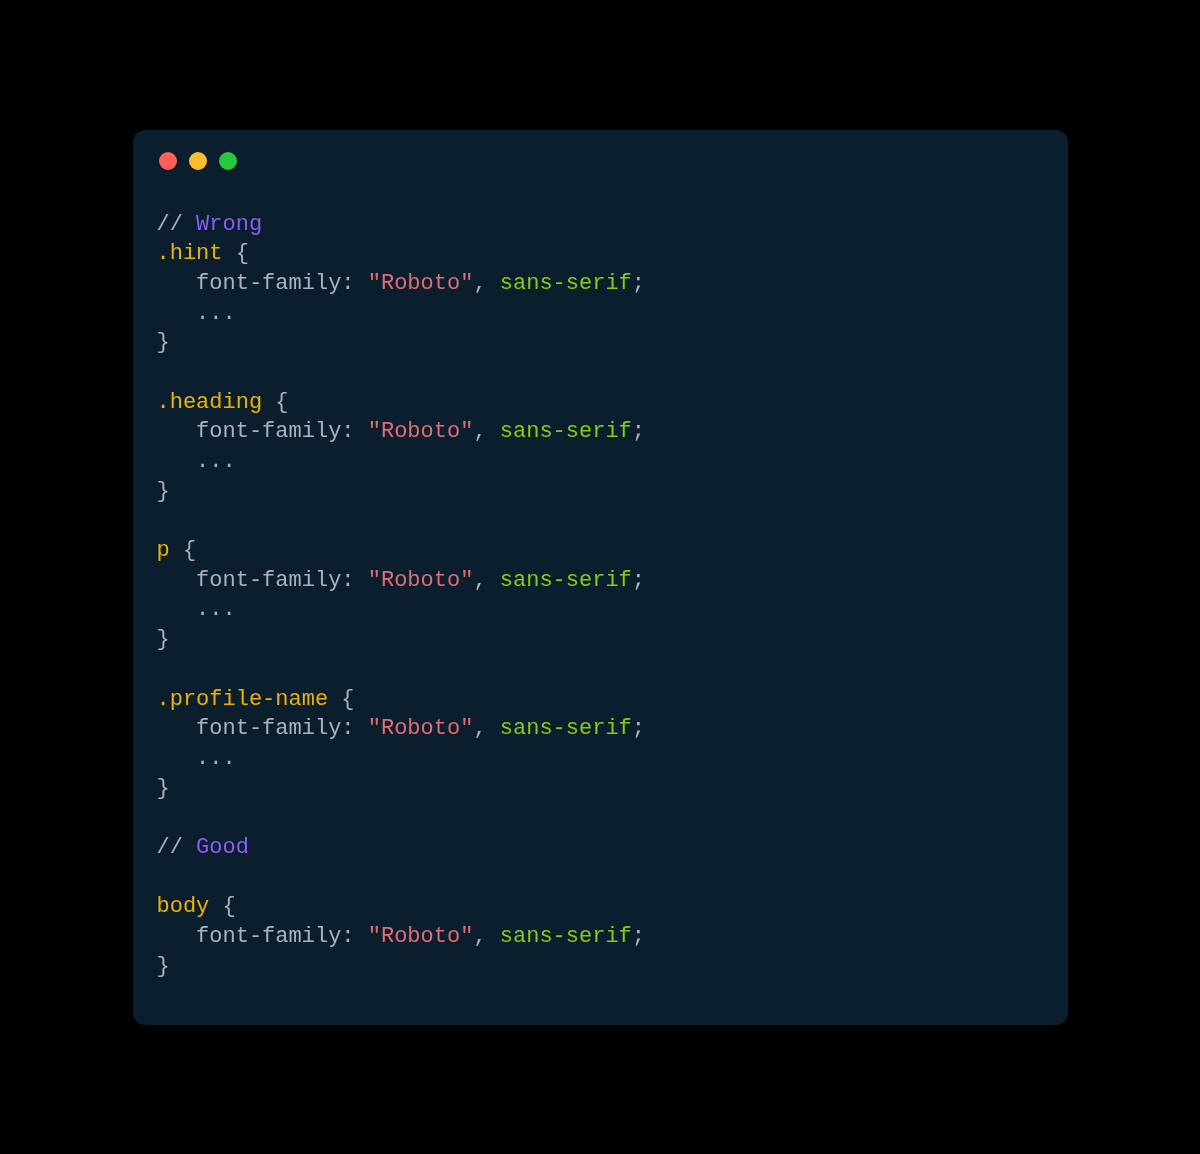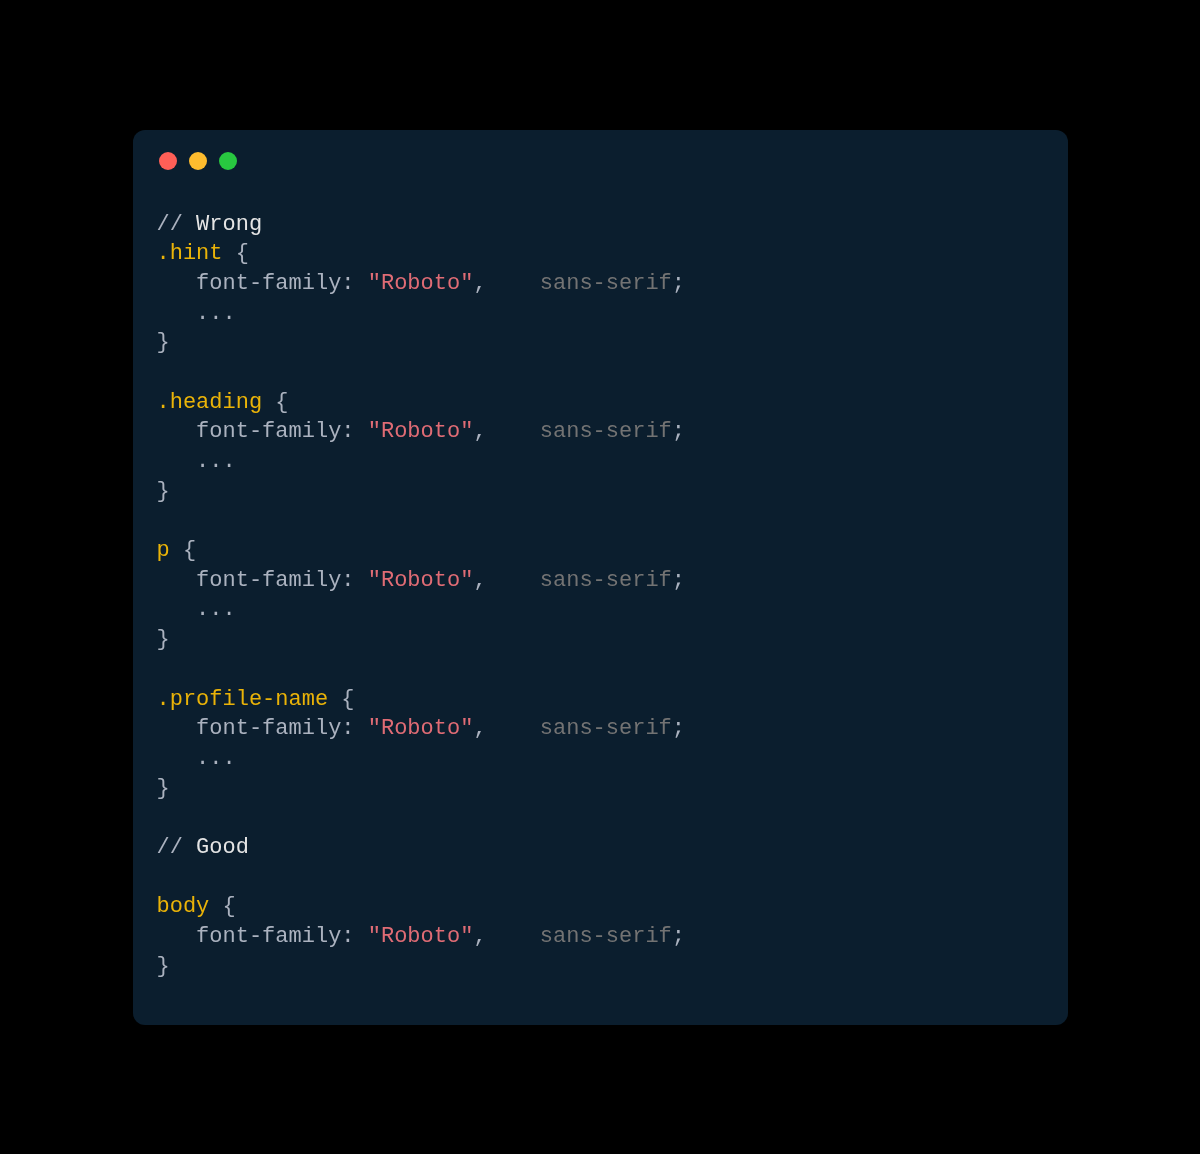--- a/index.html
+++ b/index.html
@@ -46,28 +46,28 @@
     .dot-green { background: #28c840; }
 
     .code {
       font-size: 22px;
       line-height: 1.35;
       white-space: pre;
       color: #c0caf5;
     }
 
     .tok-comment-slash { color: #abb2bf; }
-    .tok-comment-word { color: #e5e5e5; font-family: Liberation Mono, monospace; }
+    .tok-comment-word { color: #8b5cf6; font-family: Liberation Mono, monospace; }
     .tok-selector { color: #eab308; }
     .tok-brace { color: #abb2bf; }
     .tok-property { color: #abb2bf; text-align: center; }
     .tok-colon { color: #abb2bf; }
     .tok-string { color: #e06c75; }
     .tok-comma { color: #abb2bf; }
-    .tok-keyword { color: #737373; margin-left: 40px; }
+    .tok-keyword { color: #84cc16; }
     .tok-semicolon { color: #abb2bf; }
     .tok-ellipsis { color: #abb2bf; }
   </style>
 </head>
 <body>
 
 <div class="window">
   <div class="titlebar">
     <div class="dot dot-red"></div>
     <div class="dot dot-yellow"></div>

